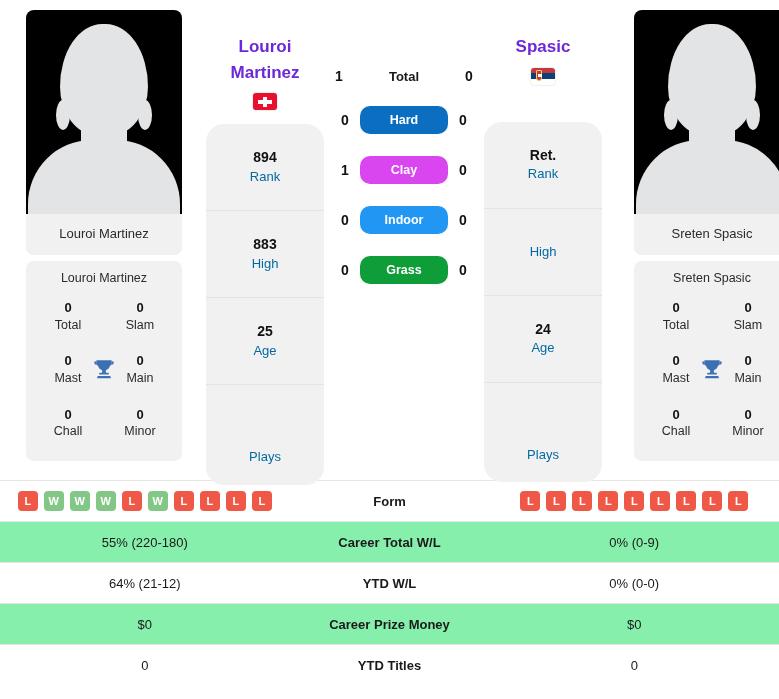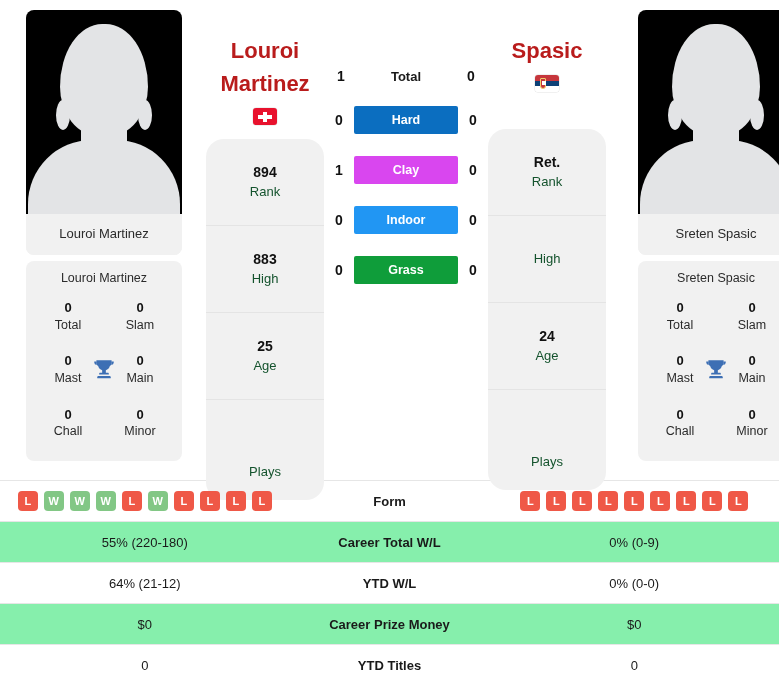--- a/index.html
+++ b/index.html
@@ -113,21 +113,21 @@
     width: 26px; height: 26px;
   }
 
   
   .mid-col { width: 118px; flex: 0 0 118px; }
   .mid-col.left-mid  { margin-left: 24px; }
   .mid-col.right-mid { margin-right: 24px; }
 
   .name-block { text-align: center; padding-top: 24px; }
   .name-line {
-    font-size: 22px; font-weight: bold; color: #b91c1c;
+    font-size: 17px; font-weight: bold; color: #6d28d9;
     line-height: 1.5;
   }
   .flag-wrap { padding-top: 8px; display: flex; justify-content: center; }
 
   .flag {
     width: 24px; height: 17px;
     border-radius: 3px;
     overflow: hidden;
     position: relative;
     box-shadow: 0 0 0 0.5px rgba(0,0,0,0.12);
@@ -169,21 +169,21 @@
   .stats-card.offset-down { margin-top: 37px; }
   .stat-row {
     text-align: center;
     padding: 20px 4px 20px 4px;
     border-bottom: 1px solid #e4e4e4;
     min-height: 87px;
     display: flex; flex-direction: column; justify-content: center;
   }
   .stat-row:last-child { border-bottom: none; min-height: 60px; padding: 18px 4px; gap: 44px; }
   .stat-val { font-size: 14px; font-weight: bold; color: #111; line-height: 1.45; min-height: 1px; }
-  .stat-lbl { font-size: 13px; color: #14532d; line-height: 1.45; }
+  .stat-lbl { font-size: 13px; color: #0369a1; line-height: 1.45; }
 
   
   .h2h-col {
     flex: 1 1 auto;
     padding-top: 58px;
     display: flex;
     flex-direction: column;
     gap: 22px;
     align-items: center;
   }
@@ -201,27 +201,27 @@
     color: #111;
   }
   .h2h-label-plain {
     width: 100px;
     text-align: center;
     font-size: 13px;
     font-weight: bold;
     color: #1a1a1a;
   }
   .h2h-badge {
-    width: 104px;
+    width: 88px;
     text-align: center;
     font-size: 12.5px;
     font-weight: bold;
     color: #ffffff;
     padding: 7px 0;
-    border-radius: 2px;
+    border-radius: 10px;
   }
 
   
   .cmp-table {
     width: 100%;
     border-collapse: collapse;
     table-layout: fixed;
   }
   .cmp-table tr { height: 41px; }
   .cmp-table td {

